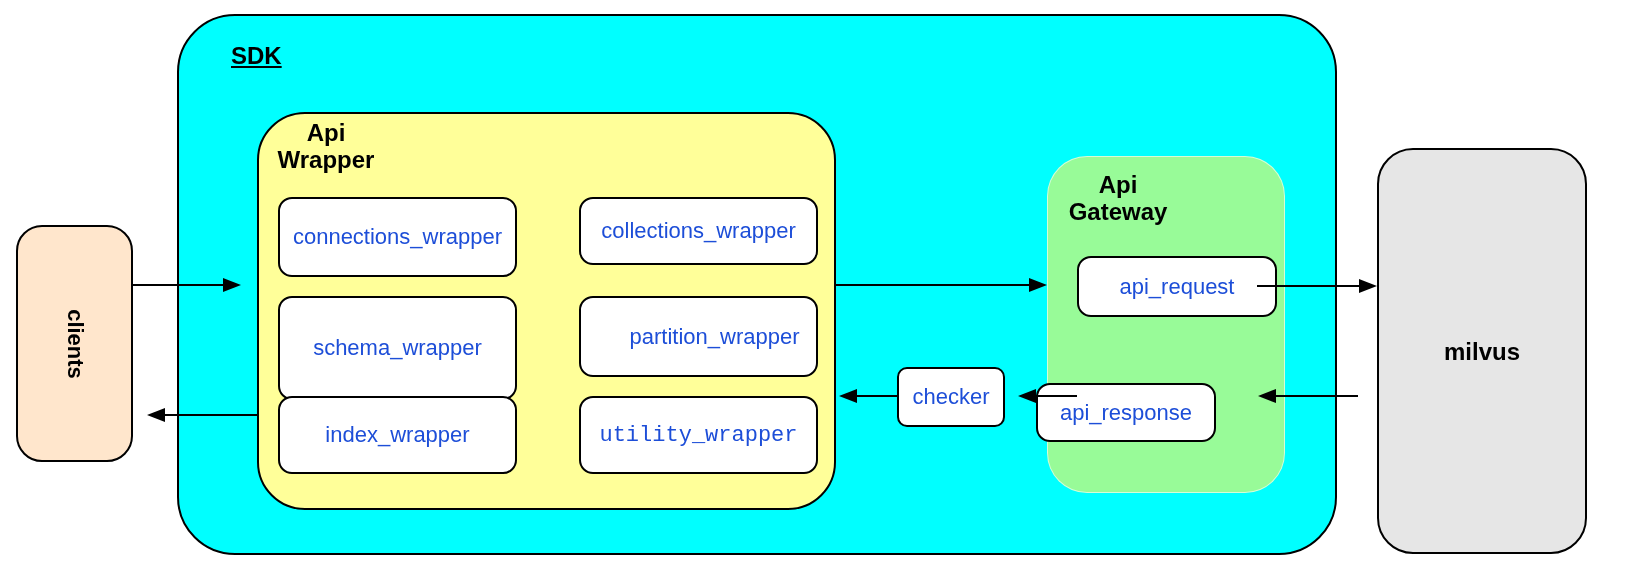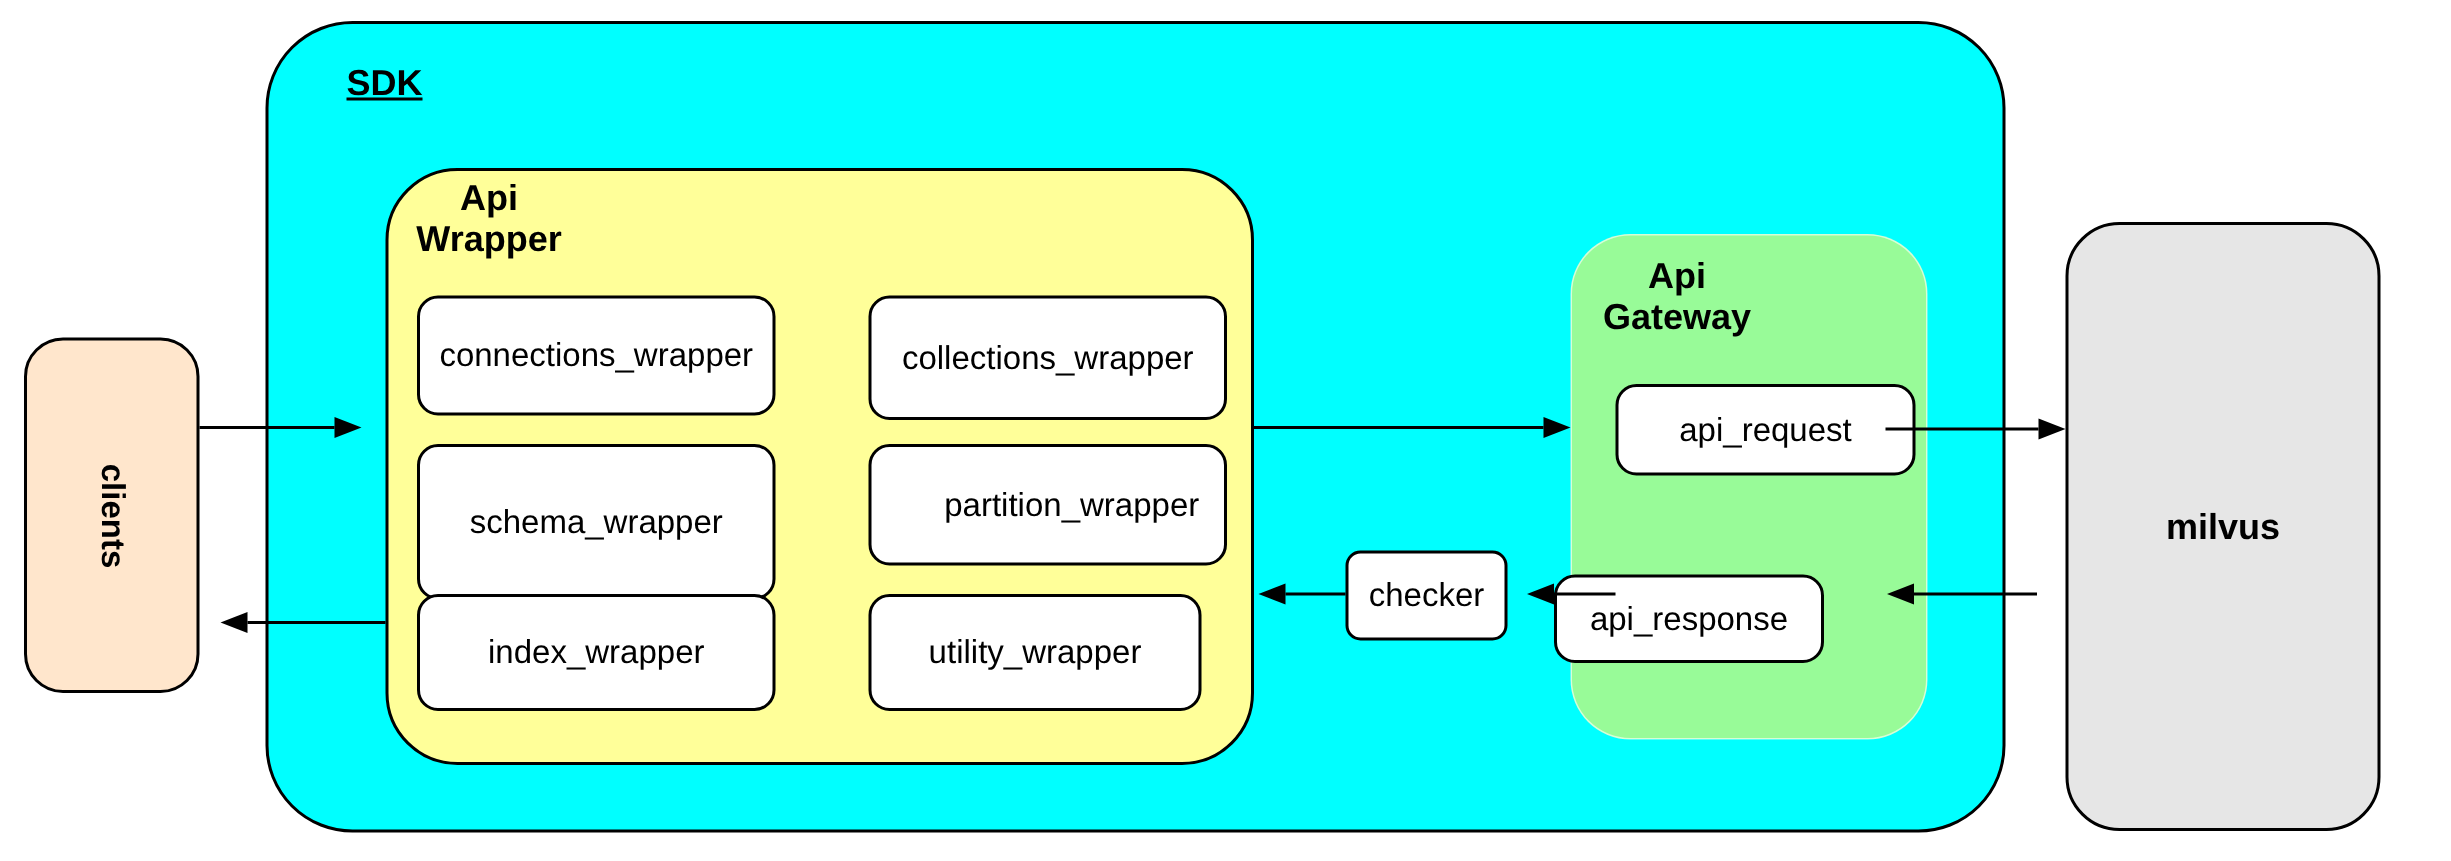--- a/index.html
+++ b/index.html
@@ -78,29 +78,29 @@
   }
   
   .wnode {
     position: absolute;
     box-sizing: border-box;
     border: 2px solid var(--stroke, #000000);
     border-radius: 14px;
     background: var(--node-fill, #ffffff);
     display: flex; align-items: center; justify-content: center;
     font-size: 22px;
-    color: #000000;
+    color: #1d4ed8;
     white-space: nowrap;
   }
   .w-connections { left: 278px; top: 197px; width: 239px; height: 80px; }
-  .w-collections { left: 579px; top: 197px; width: 239px; height: 83px; }
+  .w-collections { left: 579px; top: 197px; width: 239px; height: 68px; }
   .w-schema      { left: 278px; top: 296px; width: 239px; height: 104px; }
   .w-partition   { left: 579px; top: 296px; width: 239px; height: 81px; padding-left: 32px; }
   .w-index       { left: 278px; top: 396px; width: 239px; height: 78px; }
-  .w-utility     { left: 579px; top: 396px; width: 222px; height: 78px; }
+  .w-utility     { left: 579px; top: 396px; width: 239px; height: 78px; font-family: Liberation Mono, monospace; }
   .w-checker     { left: 897px; top: 367px; width: 108px; height: 60px; border-radius: 10px; }
   .w-request     { left: 1077px; top: 256px; width: 200px; height: 61px; }
   .w-response    { left: 1036px; top: 367px; width: 180px; height: 59px; margin-top: 16px; }
   
   .arrows {
     position: absolute; left: 0; top: 0;
     width: 1634px; height: 574px;
     pointer-events: none;
   }
   .arrows line { stroke: var(--stroke, #000000); stroke-width: 2; }

